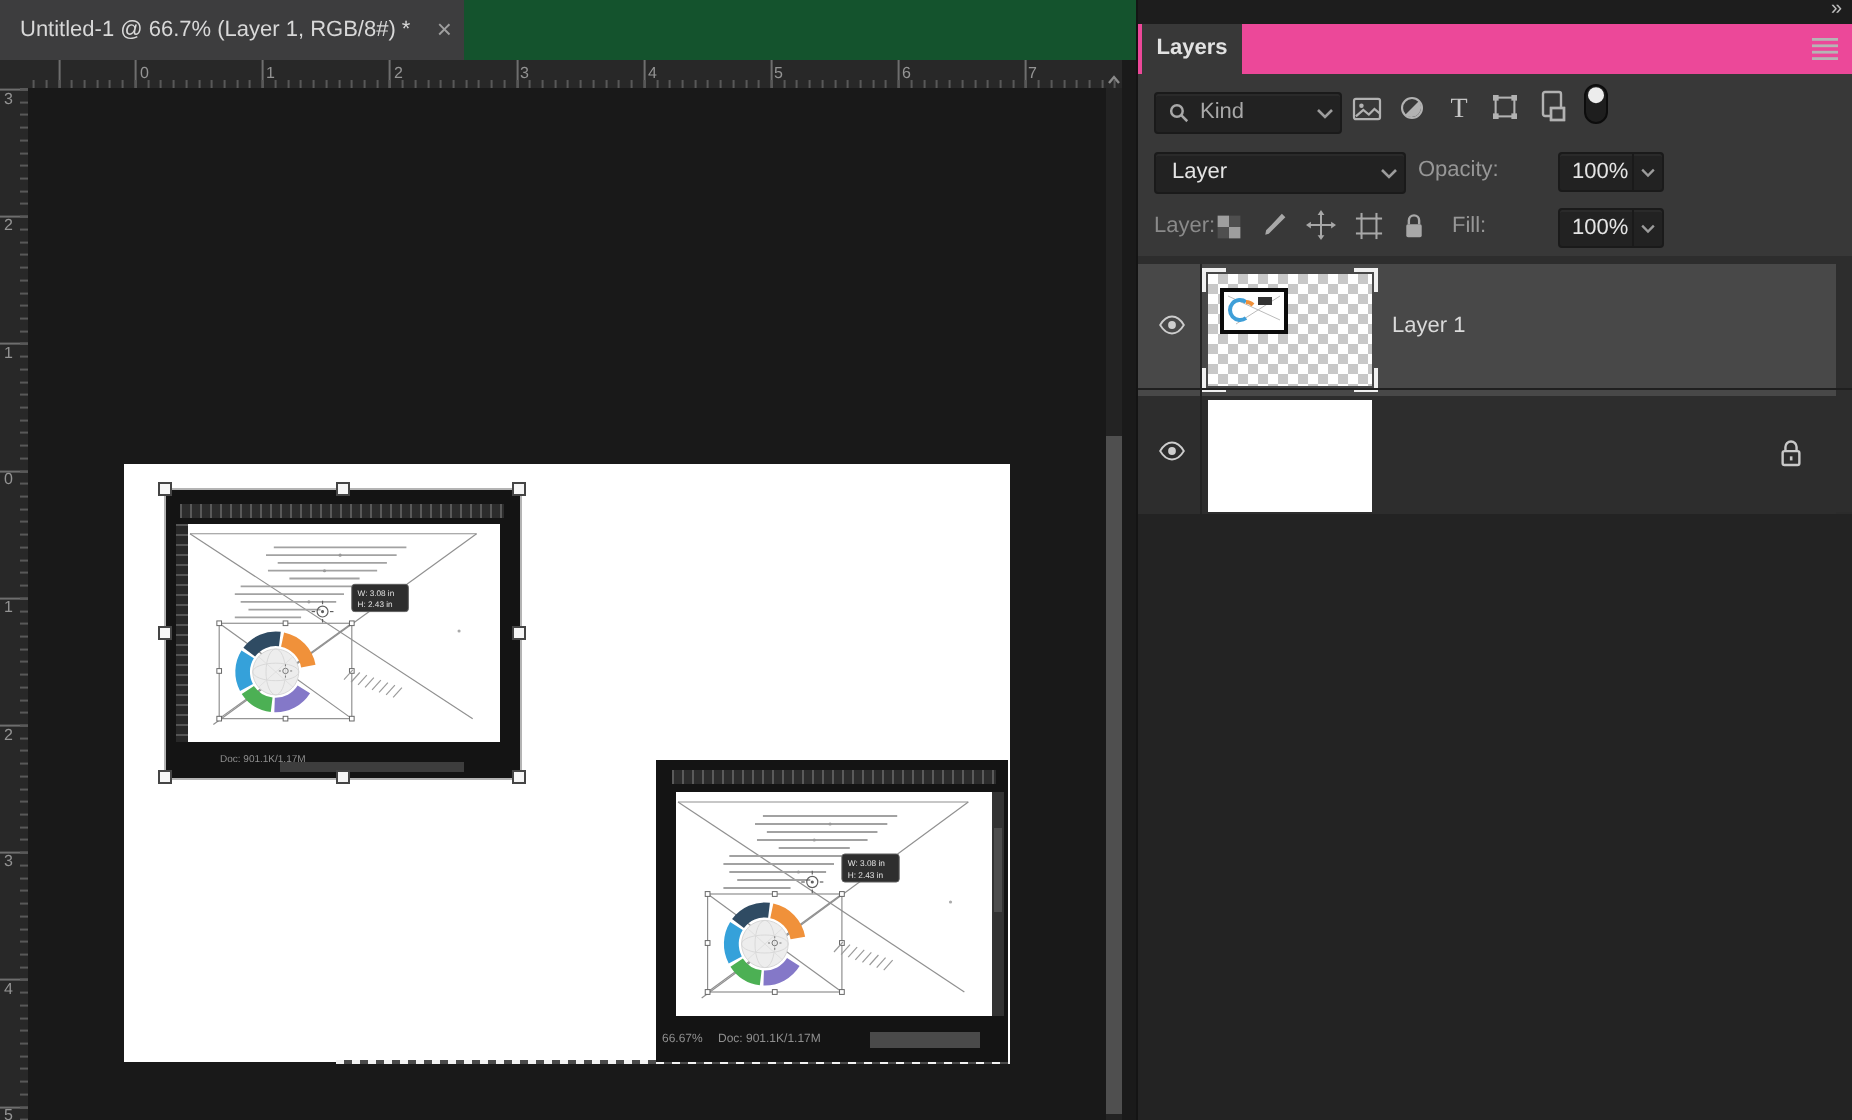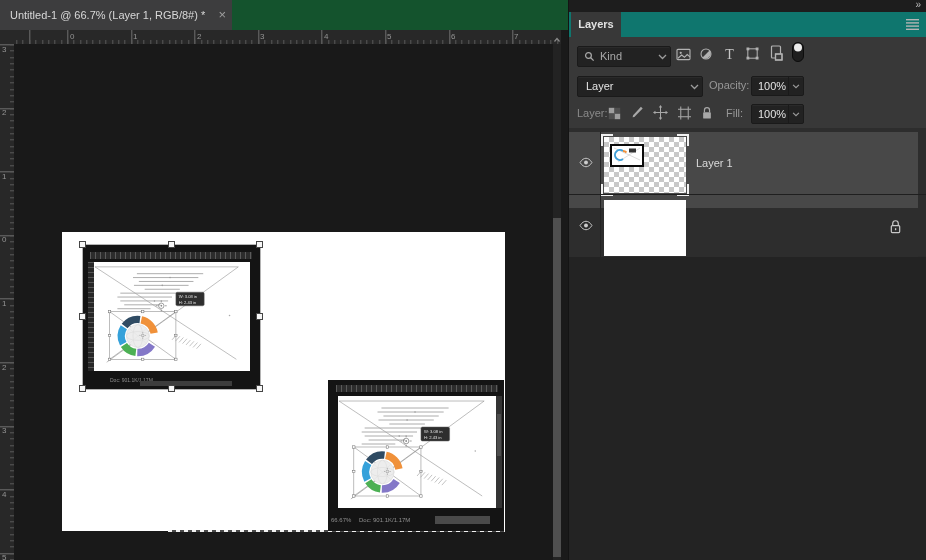--- a/index.html
+++ b/index.html
@@ -45,36 +45,36 @@
       background-image:repeating-linear-gradient(to right,#5a5a5a 0 1px,transparent 1px 5px);}
   .inner-ruler-v{position:absolute;background:#282828;
       background-image:repeating-linear-gradient(to bottom,#555 0 1px,transparent 1px 5px);}
   .inner-white{position:absolute;background:#fff;}
   .inner-status{position:absolute;color:#8f8f8f;font-size:5px;line-height:6px;white-space:nowrap;}
   .sel-border{border:1px solid #b4b4b4;}
   .handle{position:absolute;width:7px;height:7px;background:#f6f6f6;border:1px solid #454545;box-sizing:border-box;}
   
   .panel{left:568px;top:0;width:358px;height:560px;background:#232323;border-left:1px solid #141414;}
   .panel-topstrip{left:0;top:0;width:358px;height:12px;background:#1d1d1d;}
-  .panel-tabrow{left:0;top:12px;width:358px;height:25px;background:#0f766e;}
+  .panel-tabrow{left:0;top:12px;width:358px;height:25px;background:#ec4899;}
   .panel-tab{left:2px;top:0;width:50px;height:25px;background:#383838;color:#e2e2e2;
              font-size:11px;line-height:25px;text-align:center;font-weight:bold;}
   .panel-row{left:0;width:358px;background:#383838;}
   .well{position:absolute;background:#222222;border:1px solid #1a1a1a;border-radius:2px;
         box-shadow:inset 0 1px 0 rgba(255,255,255,0.04);color:#e4e4e4;font-size:11px;}
   .well .lbl{position:absolute;left:8px;top:0;line-height:19px;}
   .dimlbl{position:absolute;color:#979797;font-size:11px;line-height:19px;}
   .icon{position:absolute;display:flex;align-items:center;justify-content:center;color:#b2b2b2;}
   .chev{position:absolute;right:3px;top:0;bottom:0;display:flex;align-items:center;color:#9c9c9c;}
-  .valwell{color:#e4e4e4;font-size:11px;}
+  .valwell{color:#e4e4e4;font-size:11px;margin-left:28px;}
   .valwell .v{position:absolute;left:6px;line-height:18px;}
   .valwell .cbox{position:absolute;right:0;top:0;bottom:0;width:14px;border-left:1px solid #1a1a1a;
                  display:flex;align-items:center;justify-content:center;color:#9c9c9c;}
   .layers-list{left:0;top:128px;width:358px;height:129px;background:#2d2d2d;}
-  .layer-row{position:absolute;left:0;width:349px;height:76px;text-align:right;}
+  .layer-row{position:absolute;left:0;width:349px;height:66px;text-align:right;}
   .layer-row.sel{background:#484848;}
   .eye-col-line{position:absolute;left:31px;top:0;bottom:0;width:1px;background:#242424;}
   .row-sep{position:absolute;left:0;width:358px;height:1px;background:#1f1f1f;}
   .thumb{position:absolute;left:35px;top:5px;width:82px;height:56px;}
   .checker{background:conic-gradient(#c8c8c8 25%,#fff 0 50%,#c8c8c8 0 75%,#fff 0);background-size:10px 10px;}
   .bracket{position:absolute;width:10px;height:10px;}
   .bk-tl{left:-3px;top:-3px;border-left:2px solid #f0f0f0;border-top:2px solid #f0f0f0;}
   .bk-tr{right:-3px;top:-3px;border-right:2px solid #f0f0f0;border-top:2px solid #f0f0f0;}
   .bk-bl{left:-3px;bottom:-3px;border-left:2px solid #f0f0f0;border-bottom:2px solid #f0f0f0;}
   .bk-br{right:-3px;bottom:-3px;border-right:2px solid #f0f0f0;border-bottom:2px solid #f0f0f0;}

